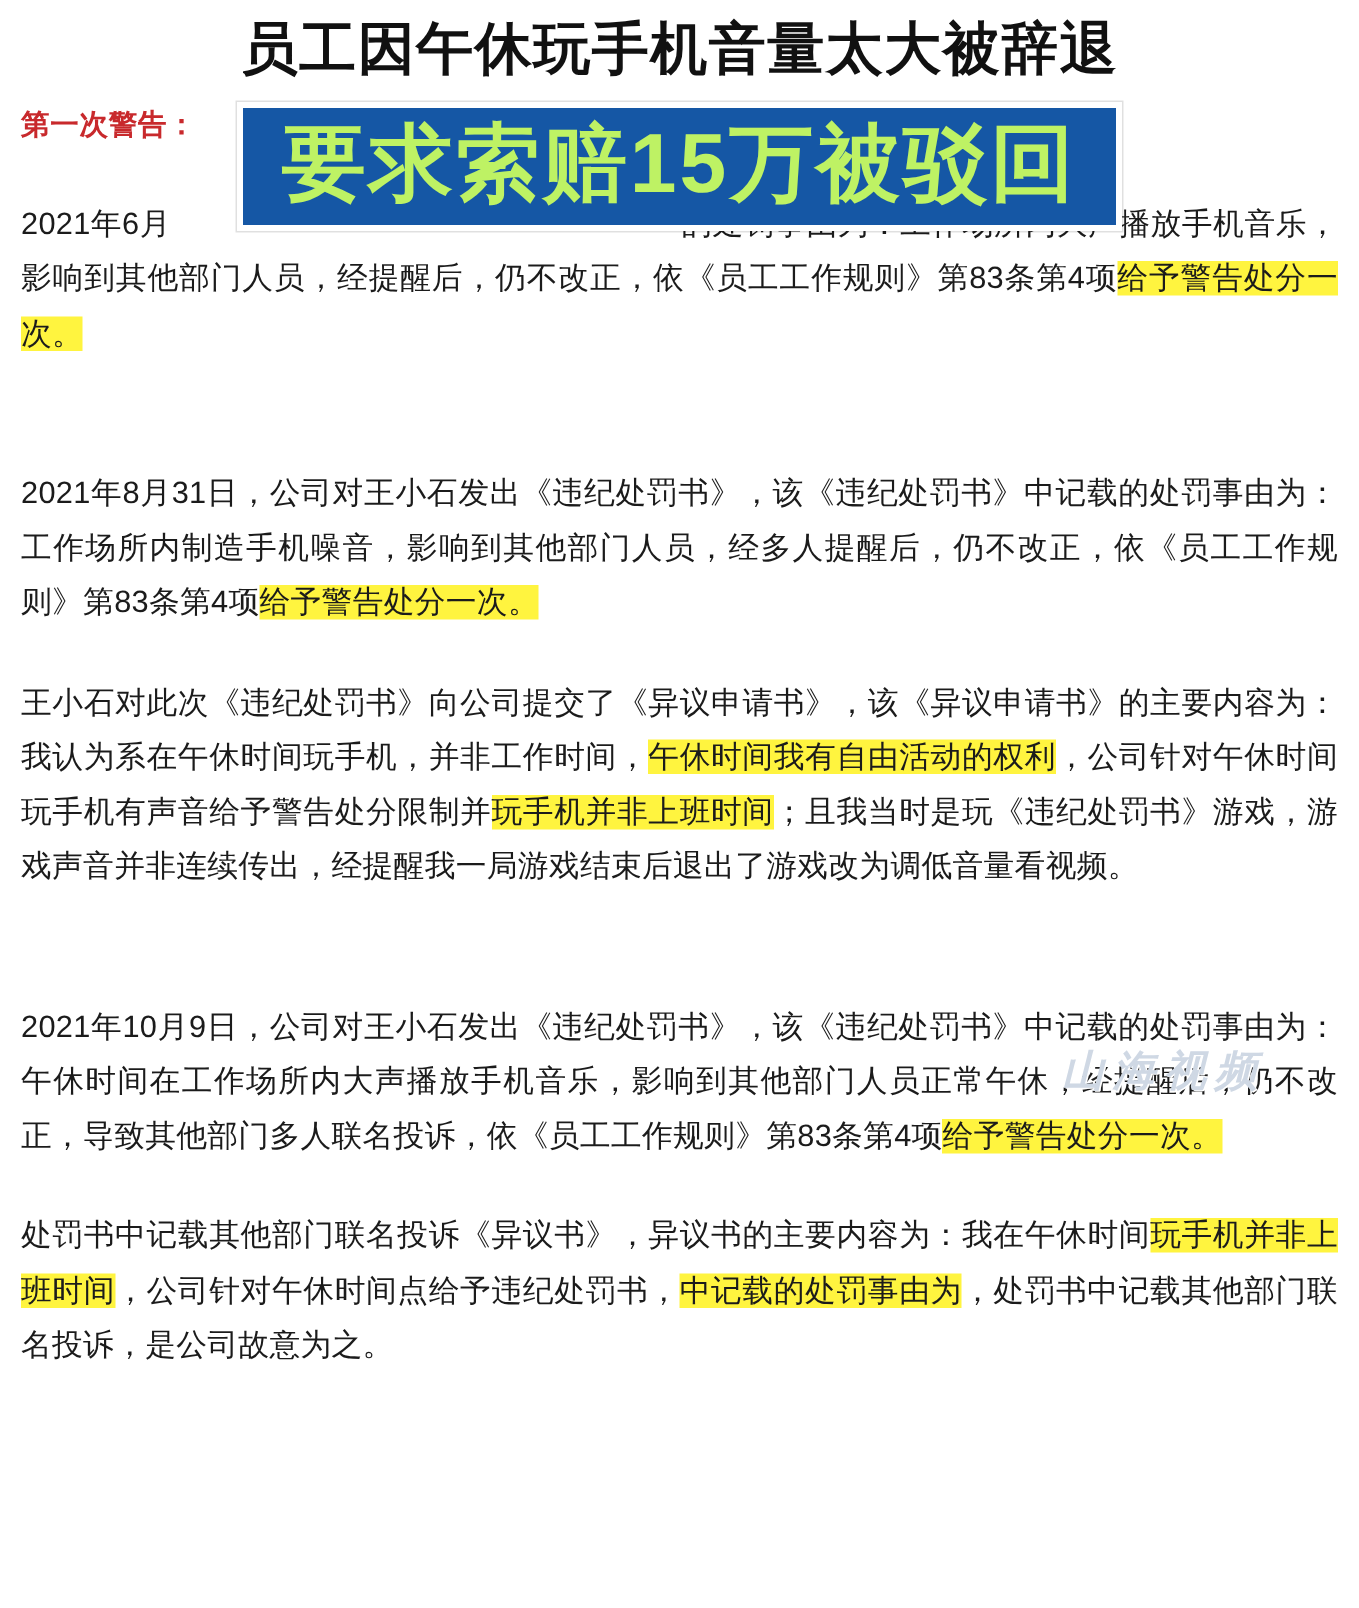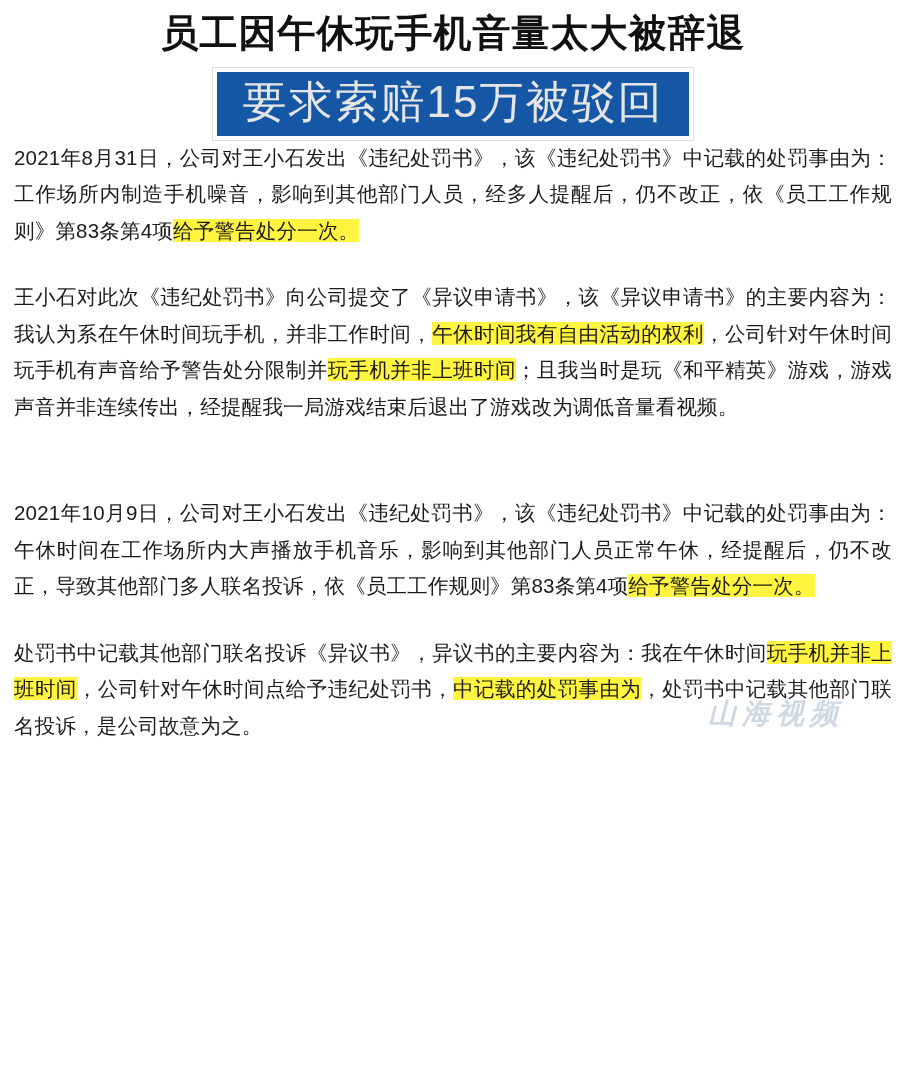--- a/index.html
+++ b/index.html
@@ -49,23 +49,23 @@
   }
   .headline-2-box {
     display: inline-block;
     margin-top: 12px;
     background: #1557a5;
     border: 4px solid #ffffff;
     padding: 5px 26px 9px 26px;
     box-shadow: 0 0 0 1px rgba(0,0,0,0.12);
   }
   .headline-2 {
-    font-size: 44px;
-    font-weight: normal;
-    color: #e5e5e5;
+    font-size: 56px;
+    font-weight: bold;
+    color: #bef264;
     letter-spacing: 2px;
     line-height: 1.15;
     white-space: nowrap;
   }
 
   
   .body {
     position: relative;
     padding: 70px 14px 0 14px;
     z-index: 1;
@@ -119,31 +119,38 @@
     <div class="headline-1">员工因午休玩手机音量太大被辞退</div>
     <div class="headline-2-box">
       <div class="headline-2">要求索赔15万被驳回</div>
     </div>
   </div>
 
   <div class="watermark">山海视频</div>
 
   <div class="body">
 
+    <div class="block">
+      <div class="sec-title">第一次警告：</div>
+      <div class="gap-md"></div>
+      <p class="para">
+        <span>2021年6月</span><span style="display:inline-block;width:340px;"></span><span>的处</span><span>罚事由为：工作场所内大声播放手机音乐，影响到其他部门人员，经提醒后，仍不改正，依《员工工作规则》第83条第4项</span><span class="hl">给予警告处分一次。</span>
+      </p>
+    </div>
 
     <div class="gap-lg"></div>
 
     <div class="block">
       <div class="gap-md"></div>
       <p class="para">
         <span>2021年8月31日，公司对王小石发出《违纪处罚书》，该《违纪处罚书》中记载的处罚事由为：工作场所内制造手机噪音，影响到其他部门人员，经多人提醒后，仍不改正，依《员工工作规则》第83条第4项</span><span class="hl">给予警告处分一次。</span>
       </p>
       <div class="gap-md"></div>
       <p class="para">
-        <span>王小石对此次《违纪处罚书》向公司提交了《异议申请书》，该《异议申请书》的主要内容为：我认为系在午休时间玩手机，并非工作时间，</span><span class="hl">午休时间我有自由活动的权利</span><span>，公司针对午休时间玩手机有声音给予警告处分限制并</span><span class="hl">玩手机并非上班时间</span><span>；且我当时是玩《和平精英》游戏，游戏声音并非连续传出，经提醒我一局游戏结束后退出了游戏改为调低音量看视频。</span>
+        <span>王小石对此次《违纪处罚书》向公司提交了《异议申请书》，该《异议申请书》的主要内容为：我认为系在午休时间玩手机，并非工作时间，</span><span class="hl">午休时间我有自由活动的权利</span><span>，公司针对午休时间玩手机有声音给予警告处分限制并</span><span class="hl">玩手机并非上班时间</span><span>；且我当时是玩《违纪处罚书》游戏，游戏声音并非连续传出，经提醒我一局游戏结束后退出了游戏改为调低音量看视频。</span>
       </p>
     </div>
 
     <div class="gap-lg"></div>
 
     <div class="block">
       <div class="gap-md"></div>
       <p class="para">
         <span>2021年10月9日，公司对王小石发出《违纪处罚书》，该《违纪处罚书》中记载的处罚事由为：午休时间在工作场所内大声播放手机音乐，影响到其他部门人员正常午休，经提醒后，仍不改正，导致其他部门多人联名投诉，依《员工工作规则》第83条第4项</span><span class="hl">给予警告处分一次。</span>
       </p>

